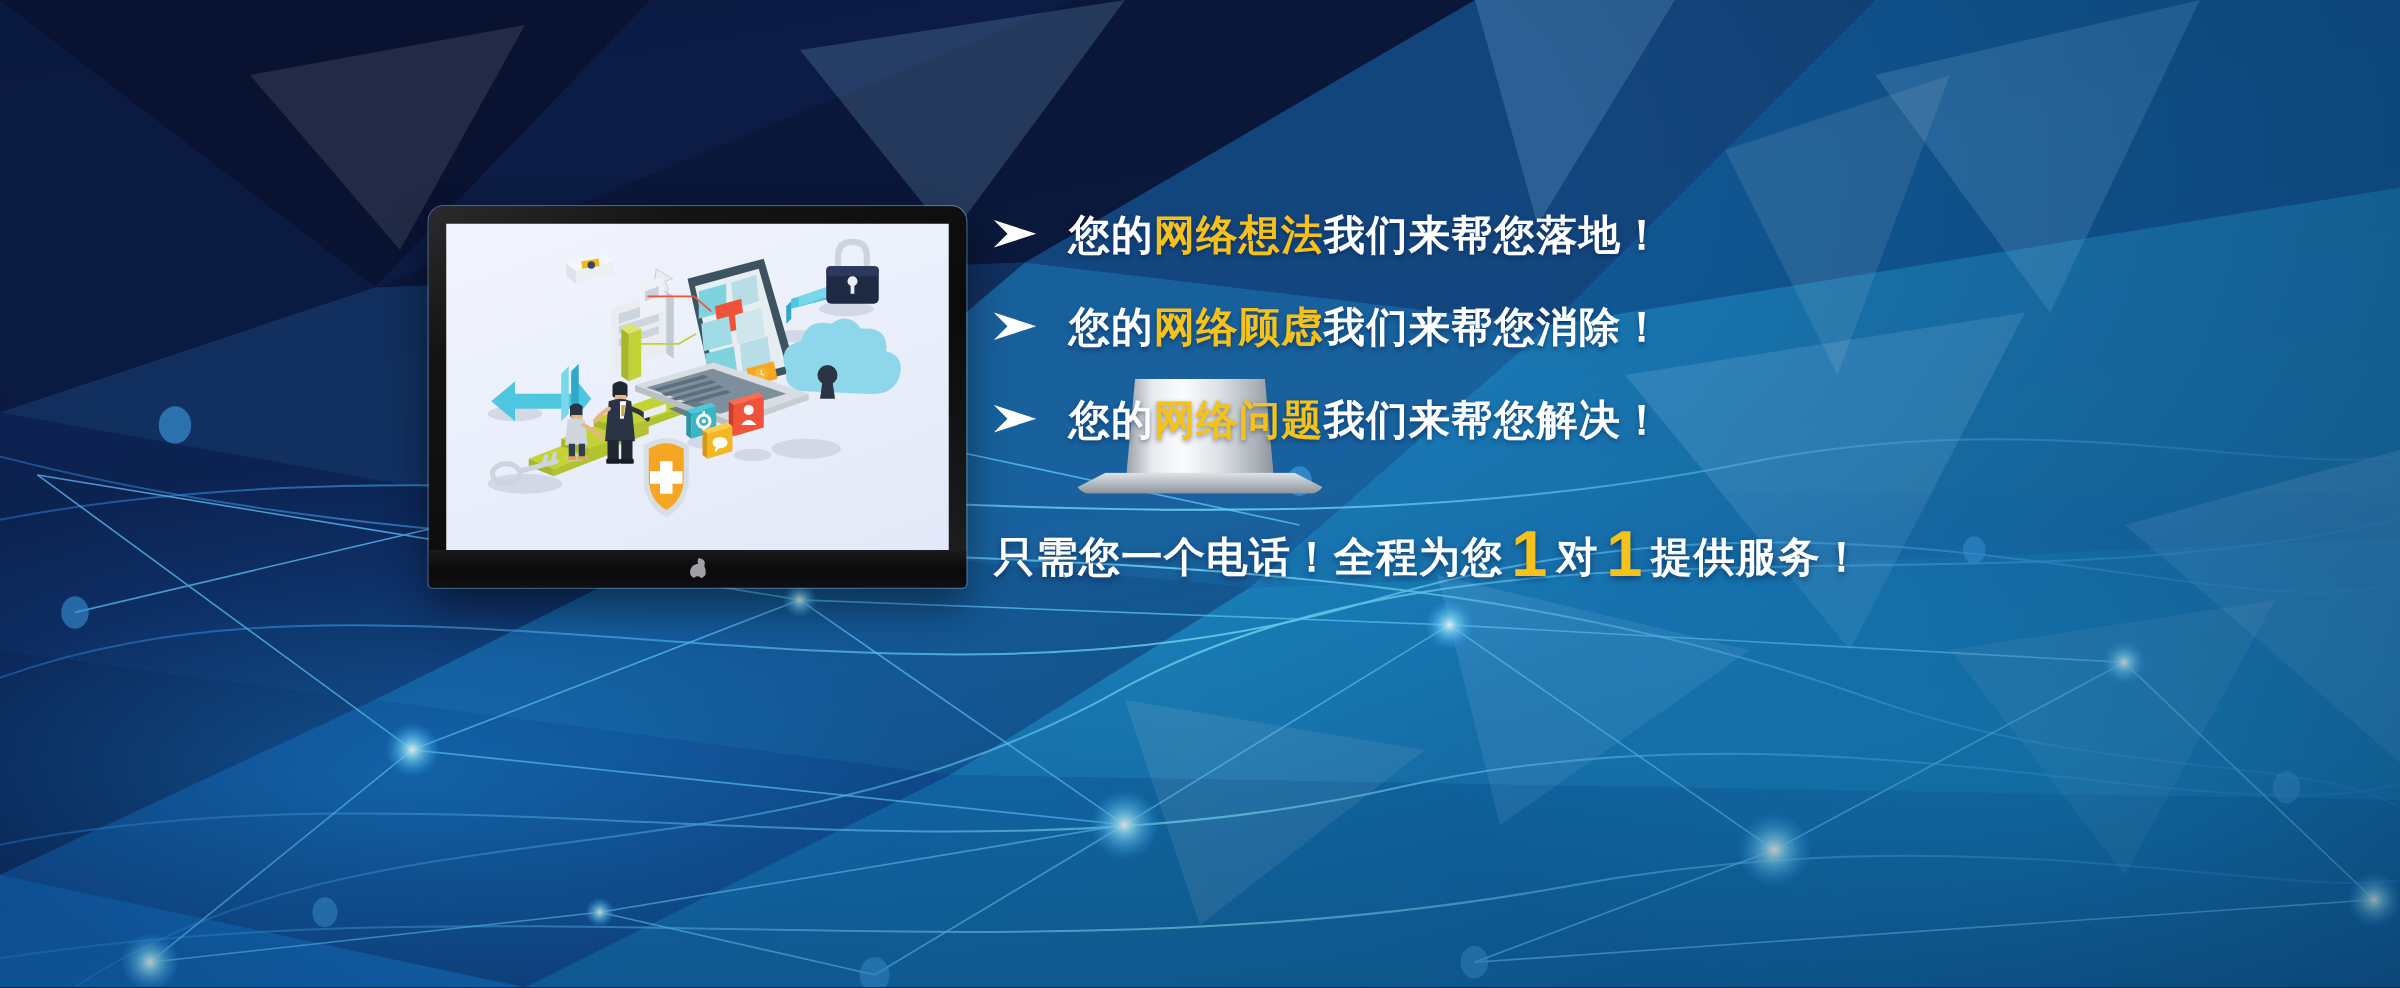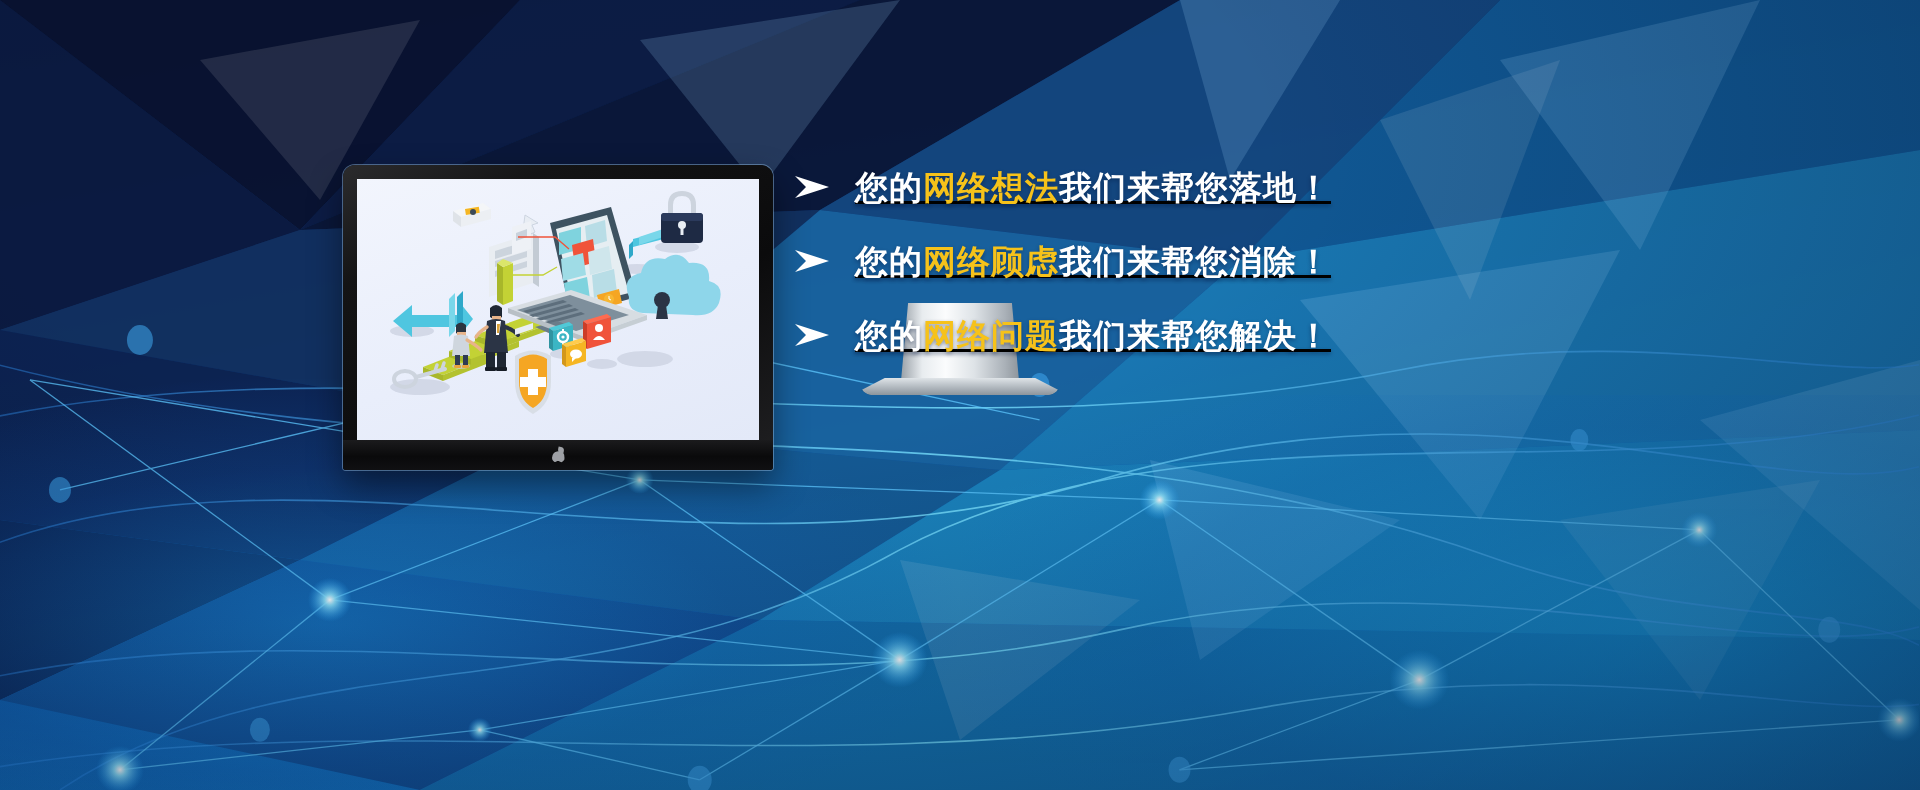--- a/index.html
+++ b/index.html
@@ -85,21 +85,21 @@
   .mon-base {
     position:absolute; left:50%; top:378px; transform:translateX(-50%);
     width: 198px; height: 17px;
     background: linear-gradient(180deg,#dfe4e8 0%, #b9c0c6 45%, #8d959c 100%);
     clip-path: polygon(12% 0, 88% 0, 100% 72%, 96% 100%, 4% 100%, 0 72%);
     border-radius: 0 0 10px 10px;
     box-shadow: 0 8px 22px rgba(0,0,0,.38);
   }
 
   
-  .copy { position:absolute; left: 795px; top: 150px; width: 900px; text-decoration: underline; }
+  .copy { position:absolute; left: 795px; top: 150px; width: 900px; }
   .bullet-row {
     display:flex; align-items:center;
     height: 74px;
   }
   .bullet-arrow {
     width: 34px; height: 26px; margin-right: 26px; flex: 0 0 auto;
     position: relative;
   }
   .bullet-arrow svg { display:block; }
   .bullet-text {
@@ -475,15 +475,16 @@
     <div class="bullet-row">
       <span class="bullet-arrow">
         <svg width="34" height="26" viewBox="0 0 34 26">
           <polygon points="0,2 34,13 0,24 11,13" fill="#ffffff"></polygon>
         </svg>
       </span>
       <span class="bullet-text"><span>您的</span><span class="hl">网络问题</span><span>我们来帮您解决！</span></span>
     </div>
 
 
+    <div class="promo-line promo-2"><span>只需您一个电话！全程为您</span><span class="big-one">1</span><span>对</span><span class="big-one">1</span><span>提供服务！</span></div>
 
   </div>
 </div>
 
 </body></html>

